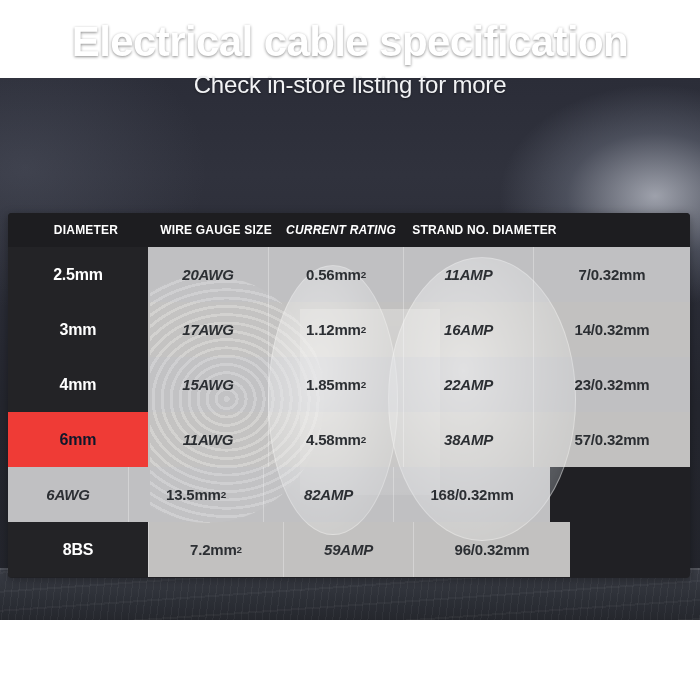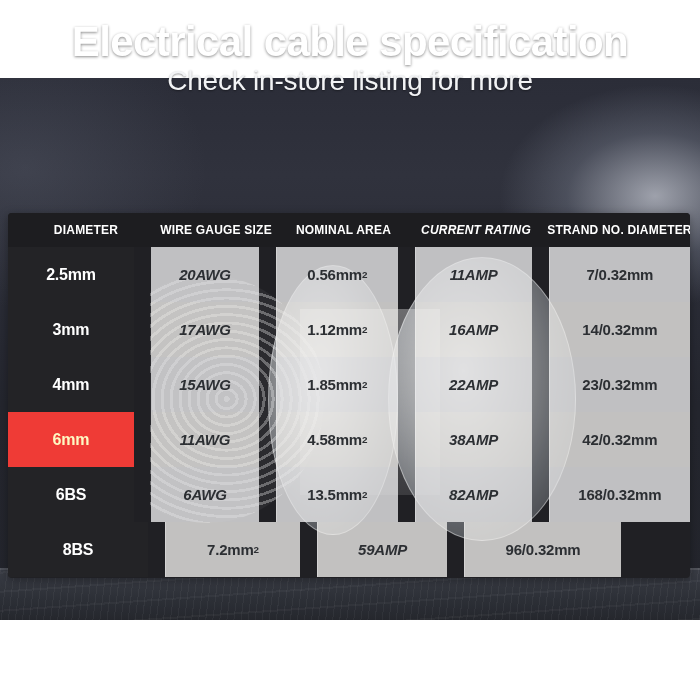--- a/index.html
+++ b/index.html
@@ -64,22 +64,23 @@
   .title {
     color: #ffffff;
     font-size: 42px;
     font-weight: bold;
     letter-spacing: -0.6px;
     line-height: 1.06;
     white-space: nowrap;
     text-shadow: 0 1px 3px rgba(0,0,0,0.45);
   }
   .subtitle {
+    margin-top: 6px;
     color: #f2f3f5;
-    font-size: 28px;
+    font-size: 24px;
     font-weight: normal;
     letter-spacing: -0.2px;
     white-space: nowrap;
     text-shadow: 0 1px 2px rgba(0,0,0,0.4);
   }
 
   
   .spec-table {
     position: absolute;
     left: 8px;
@@ -131,21 +132,21 @@
     height: 186px;
     background: linear-gradient(180deg, rgba(255,255,255,0.34), rgba(255,255,255,0.12));
   }
 
   .thead, .trow {
     position: relative;
     display: flex;
     z-index: 2;
   }
   .thead { height: 34px; background: #1d1d20; }
-  .trow  { height: 55px; gap: 17px; }
+  .trow  { height: 55px; }
 
   .cell {
     display: flex;
     align-items: center;
     justify-content: center;
     box-sizing: border-box;
     font-size: 13.5px;
     font-weight: bold;
     letter-spacing: -0.2px;
     white-space: nowrap;
@@ -160,21 +161,21 @@
 
   .thead .cell { color: #ffffff; font-size: 12px; letter-spacing: 0.2px; padding-left: 16px; }
 
   .trow .c0 {
     background: #232326;
     color: #ffffff;
     font-size: 16px;
   }
   .trow.is-highlighted .c0 {
     background: #ef3b36;
-    color: #fef9c3;
+    color: #0f172a;
   }
 
   .trow .lit {
     color: #2c2f33;
     font-size: 15px;
     background: rgba(236,237,238,0.80);
     border-left: 1px solid rgba(255,255,255,0.30);
   }
   .trow .c1.lit { border-left: none; font-style: italic; }
 
@@ -203,21 +204,20 @@
     <div class="spool-art">
       <div class="spool-side flange-left"></div>
       <div class="barrel"></div>
       <div class="coil"></div>
       <div class="spool-side flange-right"></div>
     </div>
 
     <div class="thead">
       <div class="cell c0">DIAMETER</div>
       <div class="cell c1">WIRE GAUGE SIZE</div>
-      <div class="cell c2">NOMINAL AREA</div>
       <div class="cell c3">CURRENT RATING</div>
       <div class="cell c4">STRAND NO. DIAMETER</div>
     </div>
 
     <div id="tbody">
         <div class="trow">
           <div class="cell c0">2.5mm</div>
           <div class="cell c1 lit">20AWG</div>
           <div class="cell c2 lit">
             <span>0.56mm</span>
@@ -247,24 +247,23 @@
           <div class="cell c4 lit">23/0.32mm</div>
         </div>
         <div class="trow is-highlighted">
           <div class="cell c0">6mm</div>
           <div class="cell c1 lit">11AWG</div>
           <div class="cell c2 lit">
             <span>4.58mm</span>
             <span class="sup">2</span>
           </div>
           <div class="cell c3 lit">38AMP</div>
-          <div class="cell c4 lit">42/0.32mm</div>
-        </div>
-        <div class="trow">
-          <div class="cell c0">6BS</div>
+          <div class="cell c4 lit">57/0.32mm</div>
+        </div>
+        <div class="trow">
           <div class="cell c1 lit">6AWG</div>
           <div class="cell c2 lit">
             <span>13.5mm</span>
             <span class="sup">2</span>
           </div>
           <div class="cell c3 lit">82AMP</div>
           <div class="cell c4 lit">168/0.32mm</div>
         </div>
         <div class="trow">
           <div class="cell c0">8BS</div>

